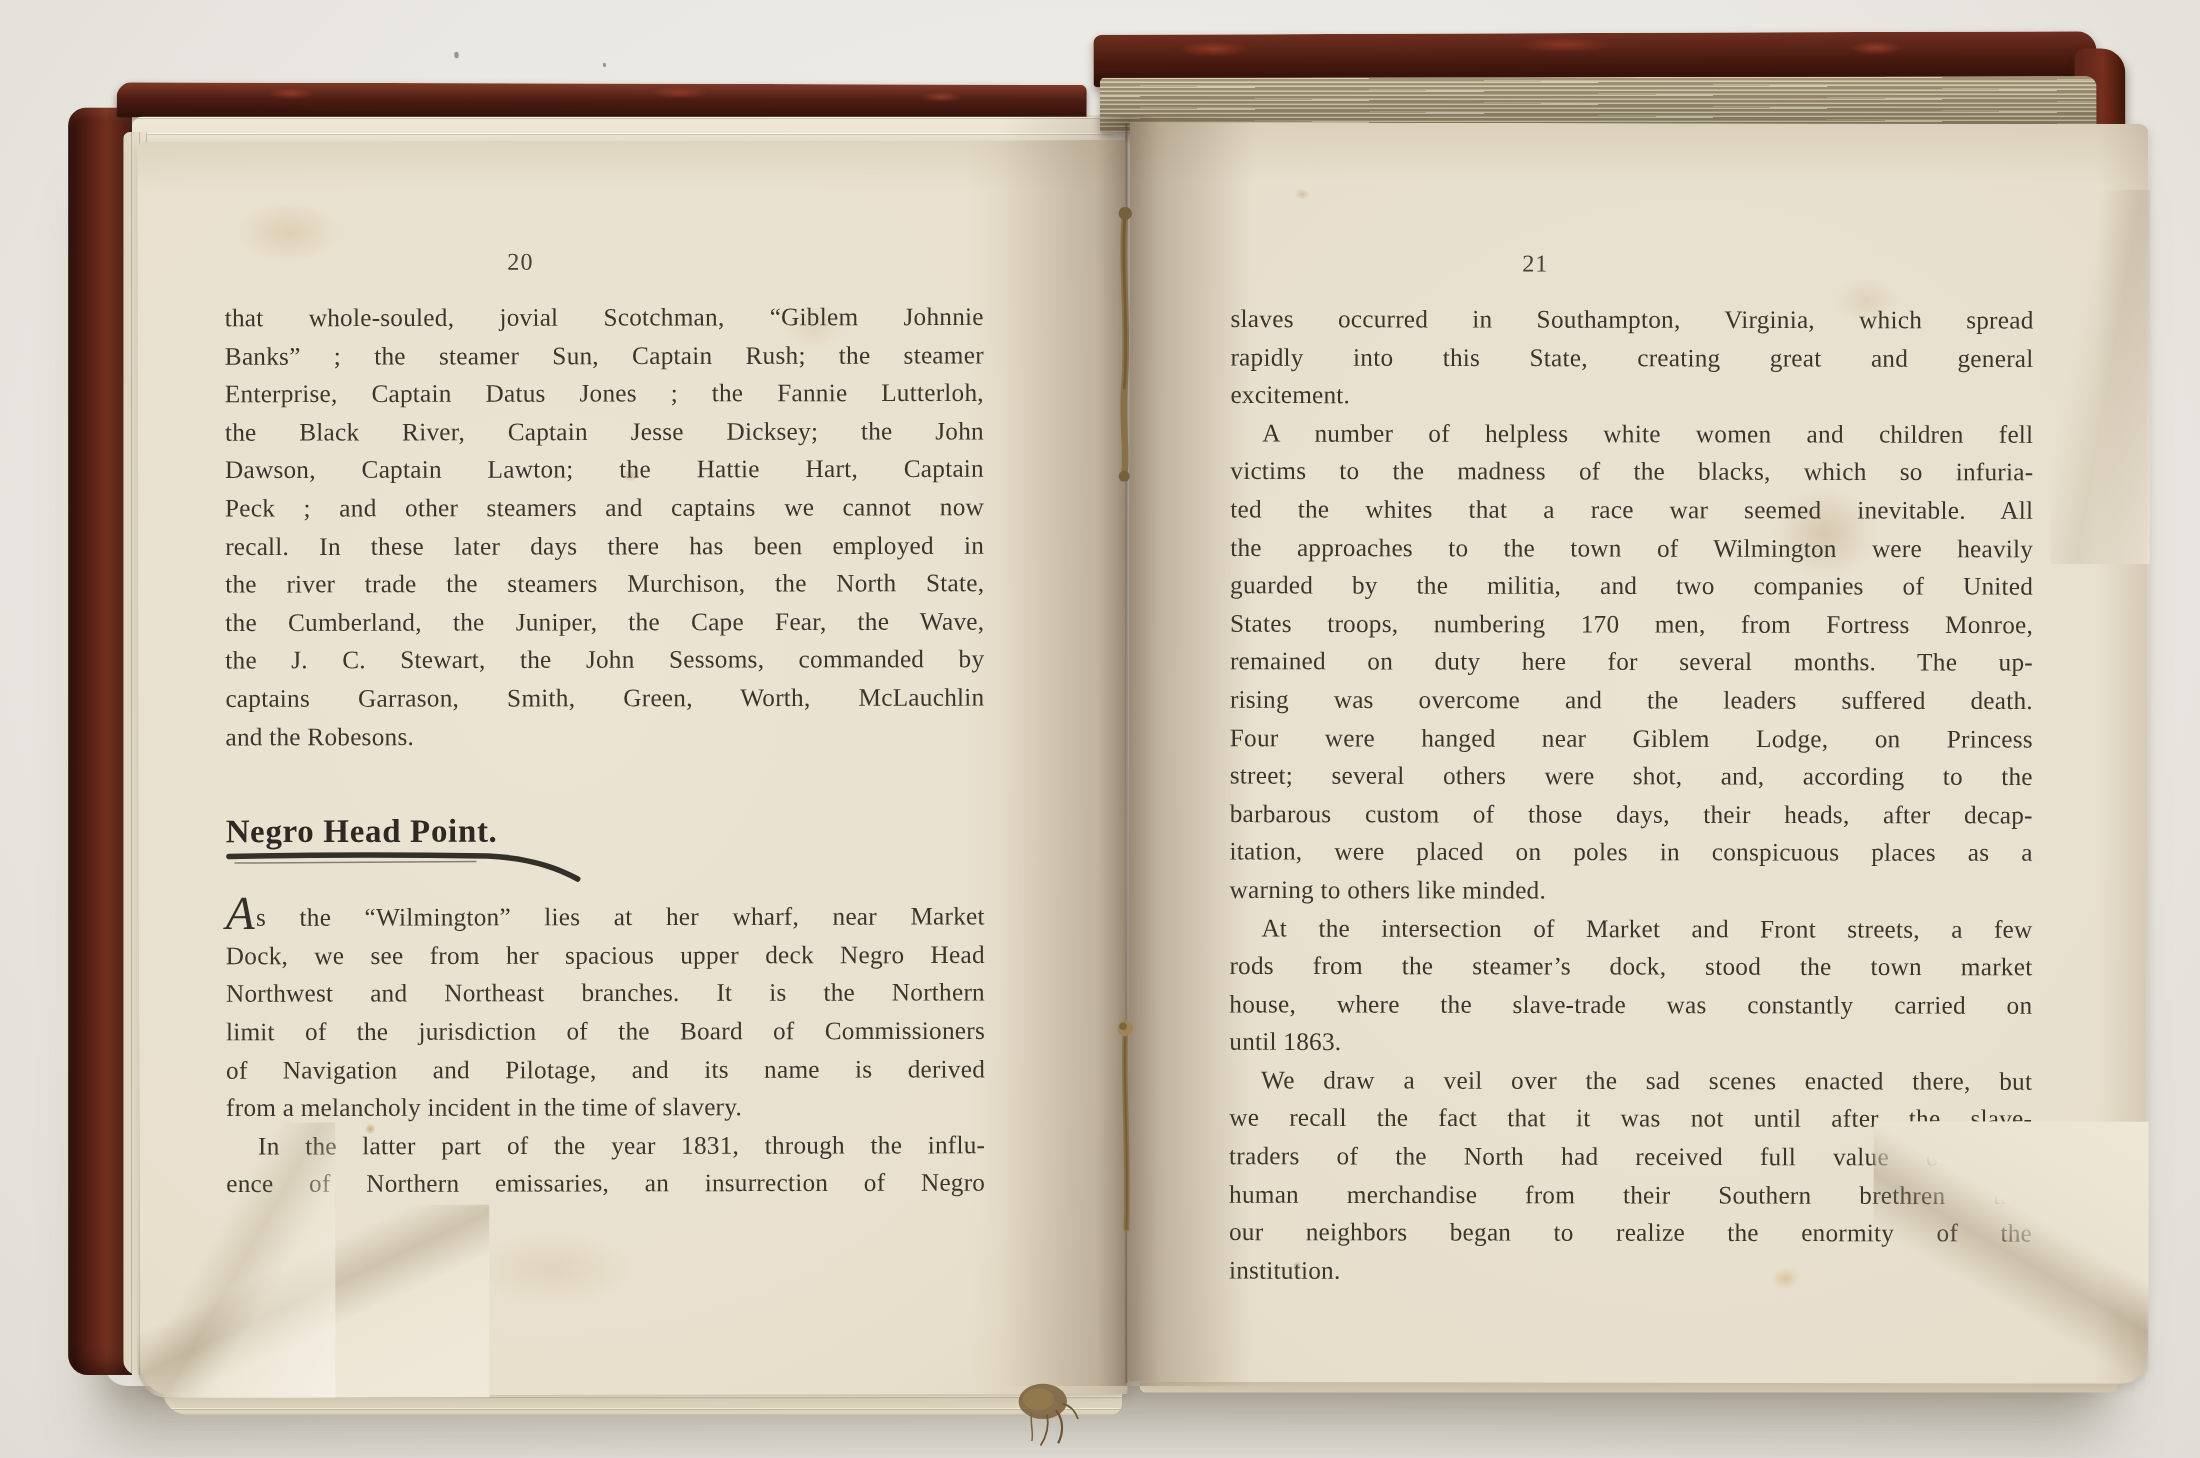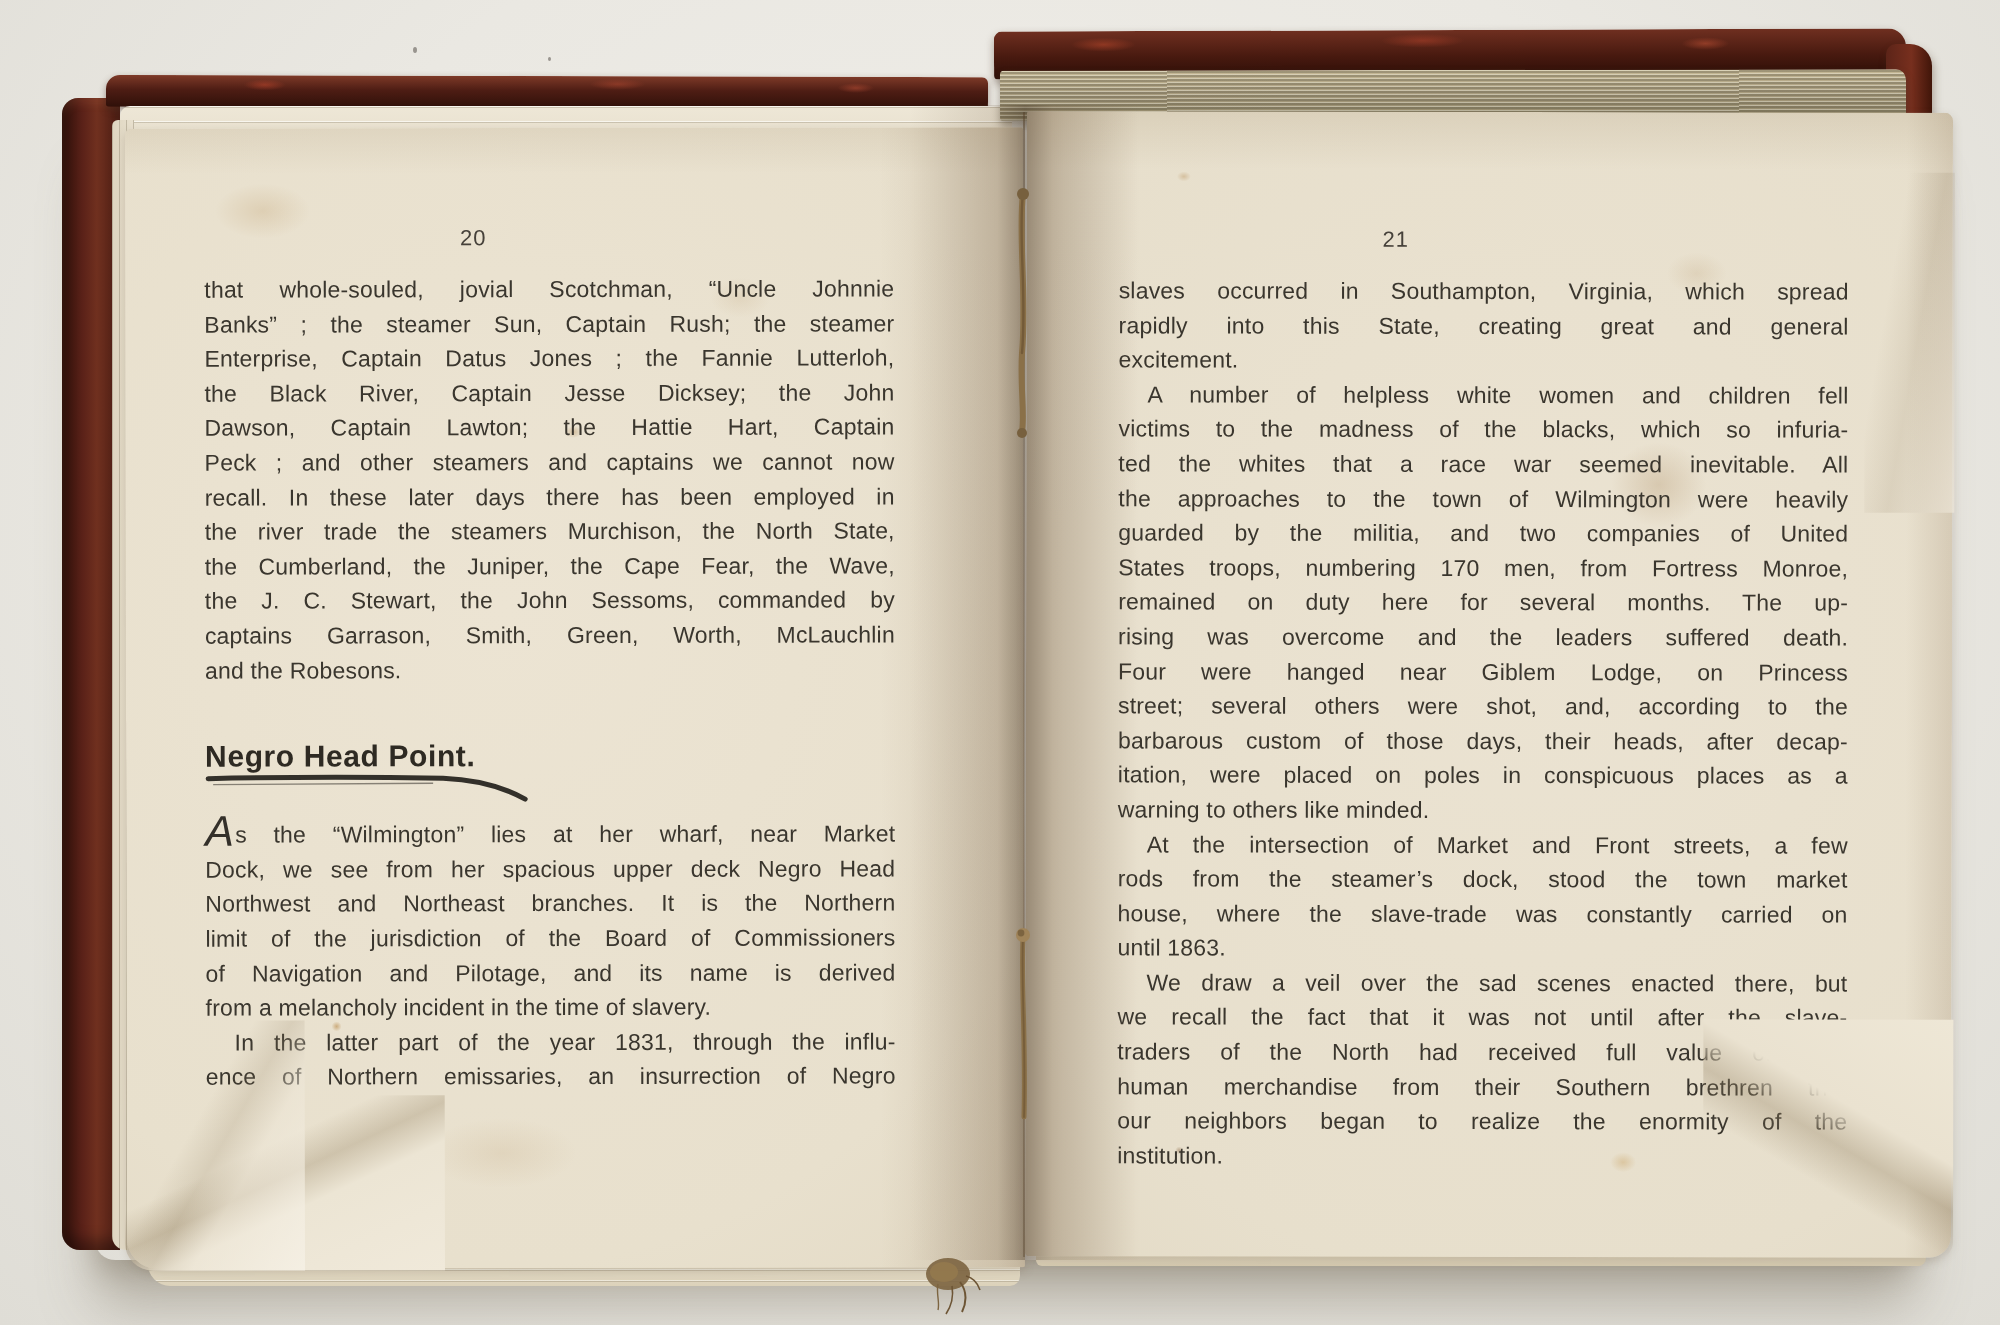--- a/index.html
+++ b/index.html
@@ -1,20 +1,20 @@
 <!DOCTYPE html>
 <html><head>
 <meta charset="utf-8">
 <style>
   html,body{margin:0;padding:0;}
   body{background:#dcdad4;}
   .scene{
     position:relative;width:2000px;height:1325px;overflow:hidden;
     background:radial-gradient(ellipse at 50% 38%, #f0eee9 0%, #eae8e2 55%, #dfddd6 100%);
-    font-family:Liberation Sans, sans-serif;
+    font-family:Liberation Serif, serif;
   }
   .speck{position:absolute;border-radius:50%;background:#56504a;opacity:.55;}
 
   
   .book-shadow{
     position:absolute;left:95px;top:130px;width:1820px;height:1130px;border-radius:20px;
     box-shadow:0 45px 55px rgba(125,115,98,.45), 0 12px 25px rgba(125,115,98,.35);
   }
   .left-cover-spine{
     position:absolute;left:62px;top:98px;width:58px;height:1152px;
@@ -191,21 +191,21 @@
     <div class="stain" style="left:90px;top:55px;width:95px;height:55px;background:radial-gradient(closest-side, rgba(170,125,60,.18), transparent);"></div>
     <div class="stain" style="left:440px;top:298px;width:16px;height:12px;background:radial-gradient(closest-side, rgba(160,115,55,.35), transparent);"></div>
     <div class="stain" style="left:205px;top:893px;width:10px;height:10px;background:radial-gradient(closest-side, rgba(175,120,45,.5), transparent);"></div>
     <div class="stain" style="left:300px;top:990px;width:150px;height:70px;background:radial-gradient(closest-side, rgba(165,125,70,.12), transparent);"></div>
     <div class="stain" style="left:585px;top:150px;width:60px;height:40px;background:radial-gradient(closest-side, rgba(165,125,70,.12), transparent);"></div>
 
     <div class="page-inner">
       <div class="pagenum">20</div>
       <div class="page-body">
           <div class="paragraph">
-            <div class="line">that whole-souled, jovial Scotchman, “Uncle Johnnie</div>
+            <div class="line">that whole-souled, jovial Scotchman, “Giblem Johnnie</div>
             <div class="line">Banks” ; the steamer Sun, Captain Rush; the steamer</div>
             <div class="line">Enterprise, Captain Datus Jones ; the Fannie Lutterloh,</div>
             <div class="line">the Black River, Captain Jesse Dicksey; the John</div>
             <div class="line">Dawson, Captain Lawton; the Hattie Hart, Captain</div>
             <div class="line">Peck ; and other steamers and captains we cannot now</div>
             <div class="line">recall. In these later days there has been employed in</div>
             <div class="line">the river trade the steamers Murchison, the North State,</div>
             <div class="line">the Cumberland, the Juniper, the Cape Fear, the Wave,</div>
             <div class="line">the J. C. Stewart, the John Sessoms, commanded by</div>
             <div class="line">captains Garrason, Smith, Green, Worth, McLauchlin</div>

